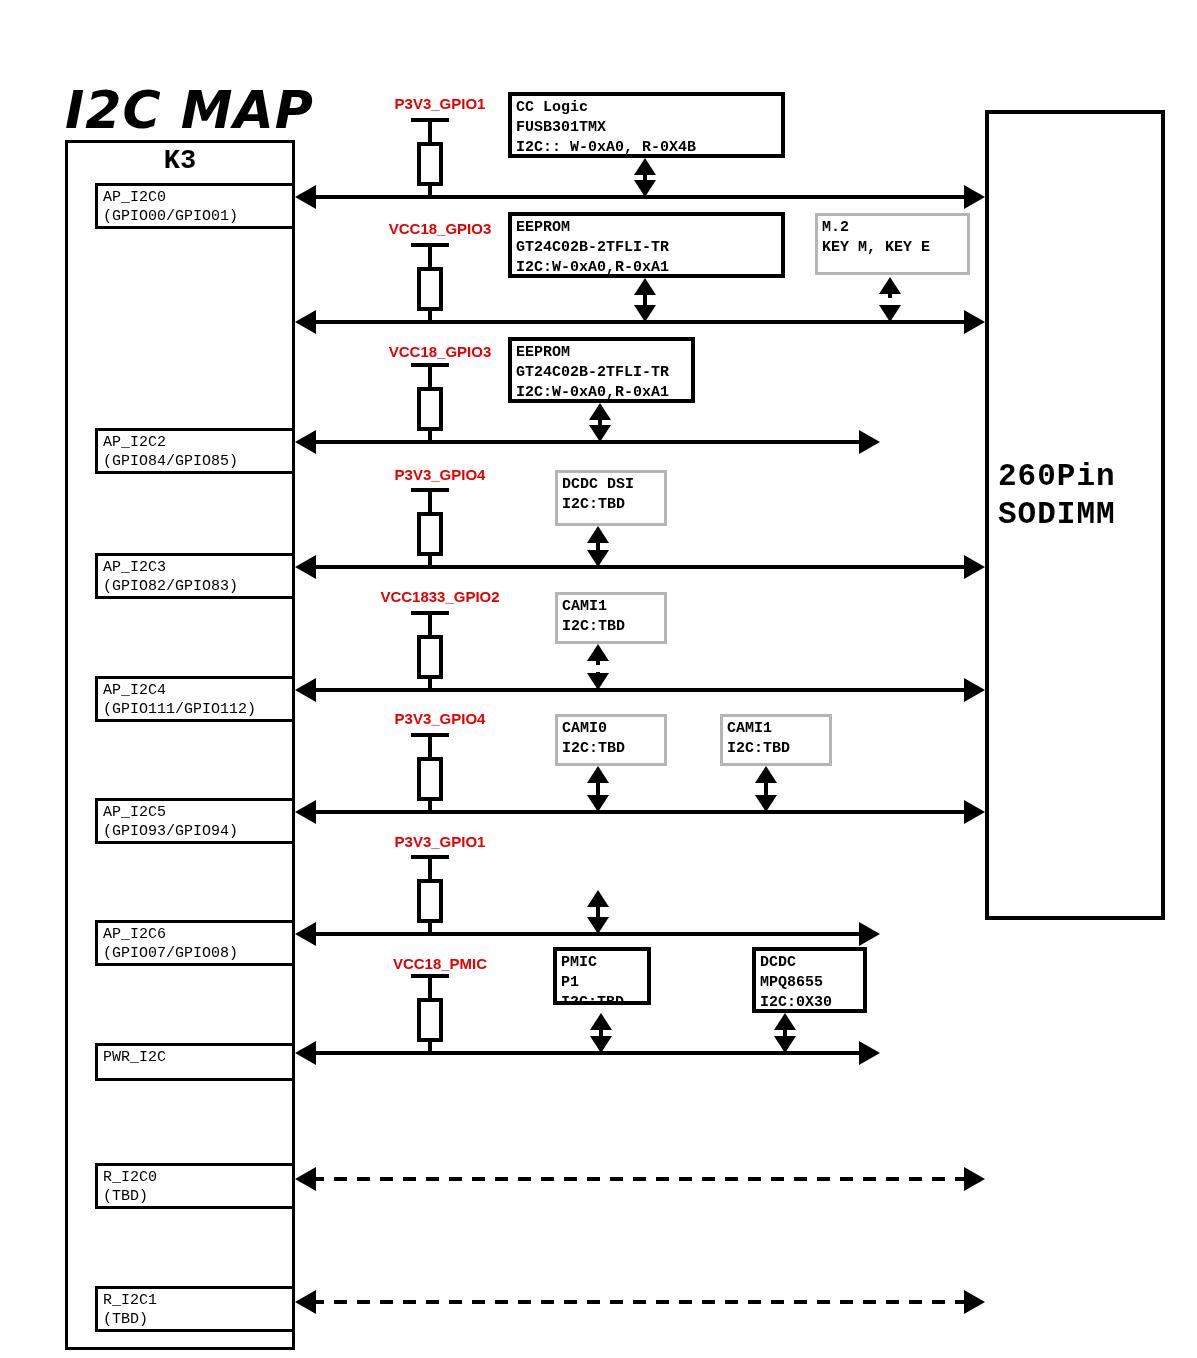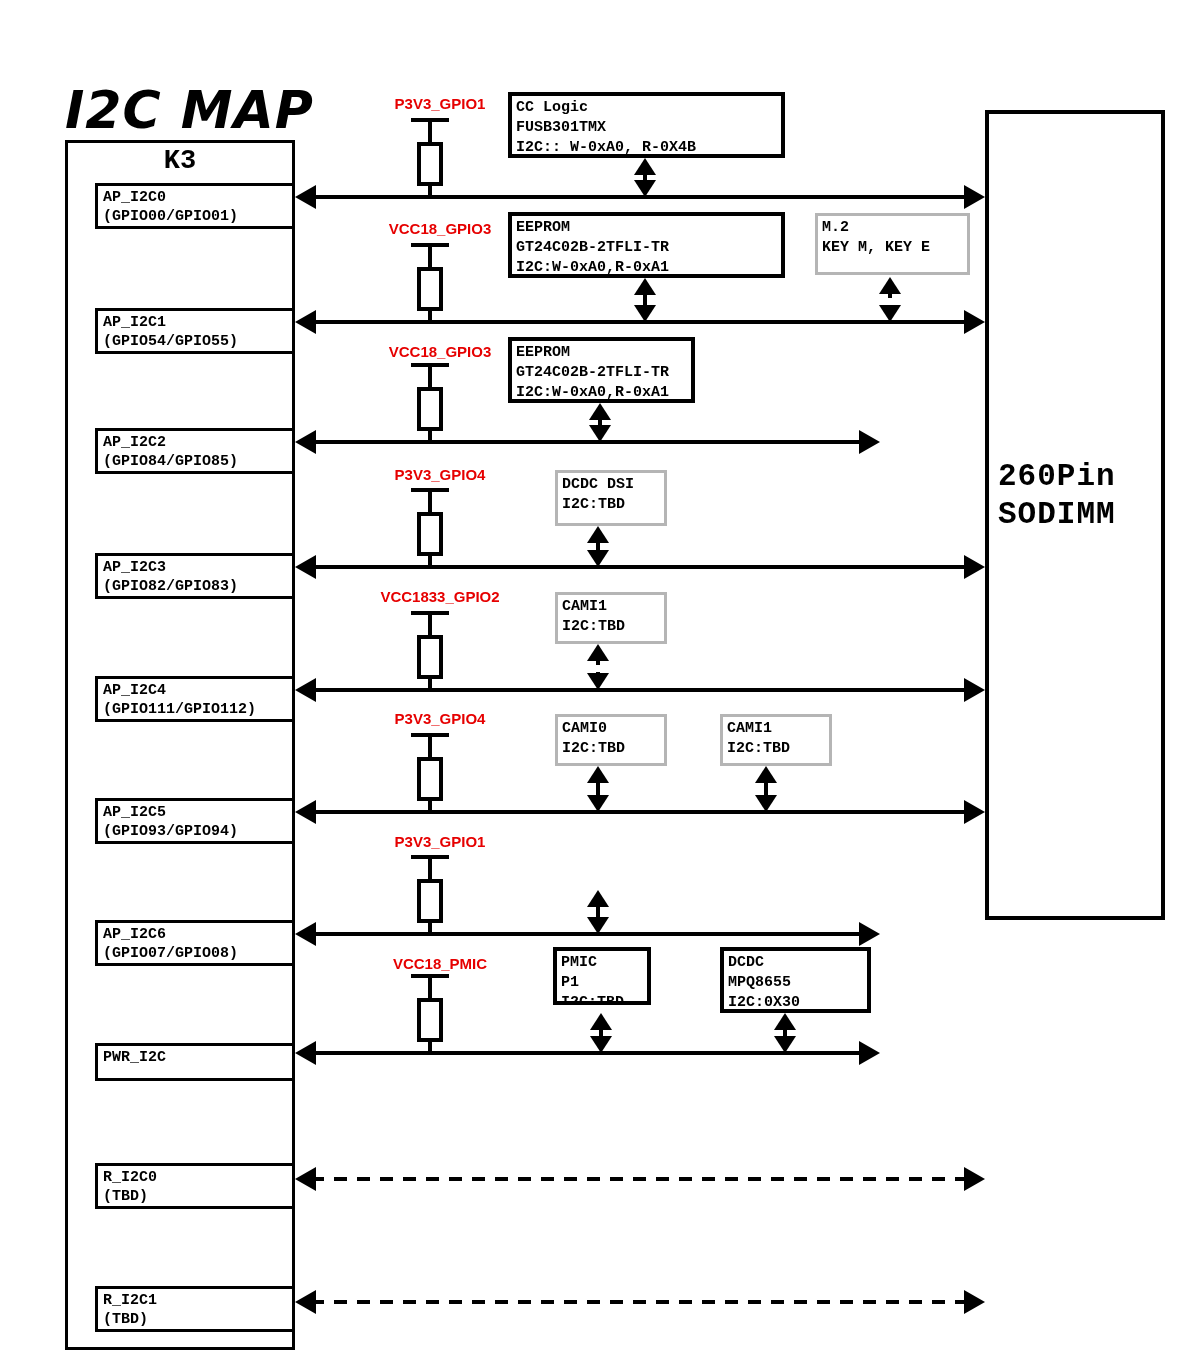--- a/index.html
+++ b/index.html
@@ -7,21 +7,21 @@
   body{width:1197px;height:1358px;font-family:"Liberation Mono","DejaVu Sans Mono",monospace;color:#000}
   #stage{position:relative;width:1197px;height:1358px;overflow:hidden;background:#fff}
   .abs{position:absolute}
 
   .title{font-family:"DejaVu Sans","Liberation Sans",sans-serif;font-weight:bold;font-style:italic;
          font-size:52px;letter-spacing:1px}
   .k3box{border:3px solid #000;background:transparent}
   .k3label{font-size:27px;font-weight:bold;text-align:center}
 
   .port{border:3px solid #000;background:#fff;padding:2px 0 14px 5px;
-        font-size:15px;font-weight:bold;line-height:19px;white-space:nowrap;overflow:hidden}
+        font-size:15px;font-weight:normal;line-height:19px;white-space:nowrap;overflow:hidden}
 
   .devbox{background:#fff;padding:2px 0 0 4px;font-size:15px;font-weight:bold;line-height:20px;
           white-space:nowrap;overflow:hidden}
   .bblack{border:4px solid #000}
   .bgray{border:3px solid var(--box-gray,#b5b5b5)}
 
   .redlbl{color:var(--accent-red,#e60000);font-family:"Liberation Sans","DejaVu Sans",sans-serif;
           font-weight:bold;font-size:15px;text-align:center;white-space:nowrap}
 
   .sodimm{border:4px solid #000;background:#fff}
@@ -64,24 +64,20 @@
   <div class="abs sodimm" style="left:985px;top:110px;width:180px;height:810px"></div>
   <div class="abs sodimmtext" style="left:998px;top:458px">
     <div>260Pin</div>
     <div>SODIMM</div>
   </div>
 
   <div class="abs port" style="left:95px;top:183px;width:200px;height:46px">
     <div>AP_I2C0</div>
     <div>(GPIO00/GPIO01)</div>
   </div>
-  <div class="abs port" style="left:95px;top:308px;width:200px;height:46px">
-    <div>AP_I2C1</div>
-    <div>(GPIO54/GPIO55)</div>
-  </div>
   <div class="abs port" style="left:95px;top:428px;width:200px;height:46px">
     <div>AP_I2C2</div>
     <div>(GPIO84/GPIO85)</div>
   </div>
   <div class="abs port" style="left:95px;top:553px;width:200px;height:46px">
     <div>AP_I2C3</div>
     <div>(GPIO82/GPIO83)</div>
   </div>
   <div class="abs port" style="left:95px;top:676px;width:200px;height:46px">
     <div>AP_I2C4</div>
@@ -304,21 +300,21 @@
   <div class="abs devbox bblack" style="left:553px;top:947px;width:98px;height:58px">
     <div>PMIC</div>
     <div>P1</div>
     <div>I2C:TBD</div>
   </div>
   <div class="varrow" style="left:601px;top:1013px;height:40px">
     <div class="hu"></div>
     <div class="shaft"></div>
     <div class="hd"></div>
   </div>
-  <div class="abs devbox bblack" style="left:720px;top:947px;width:151px;height:66px">
+  <div class="abs devbox bblack" style="left:752px;top:947px;width:115px;height:66px">
     <div>DCDC</div>
     <div>MPQ8655</div>
     <div>I2C:0X30</div>
   </div>
   <div class="varrow" style="left:785px;top:1013px;height:40px">
     <div class="hu"></div>
     <div class="shaft"></div>
     <div class="hd"></div>
   </div>
 

